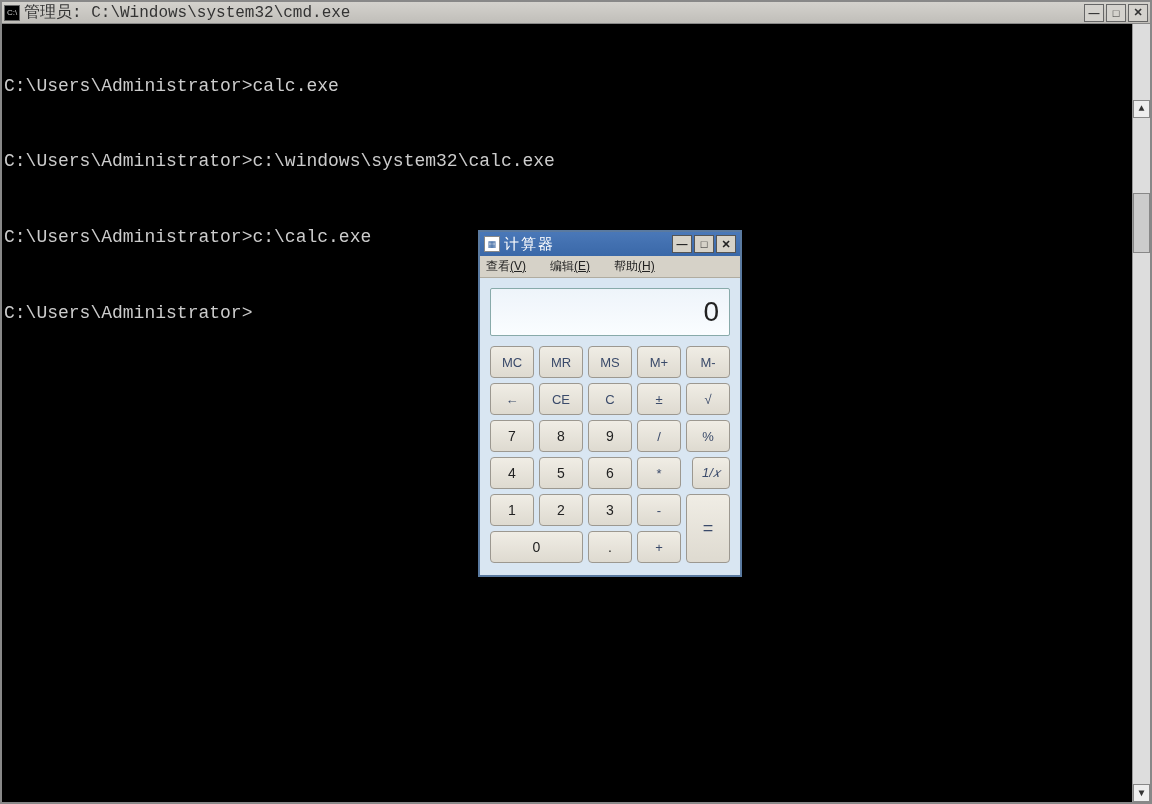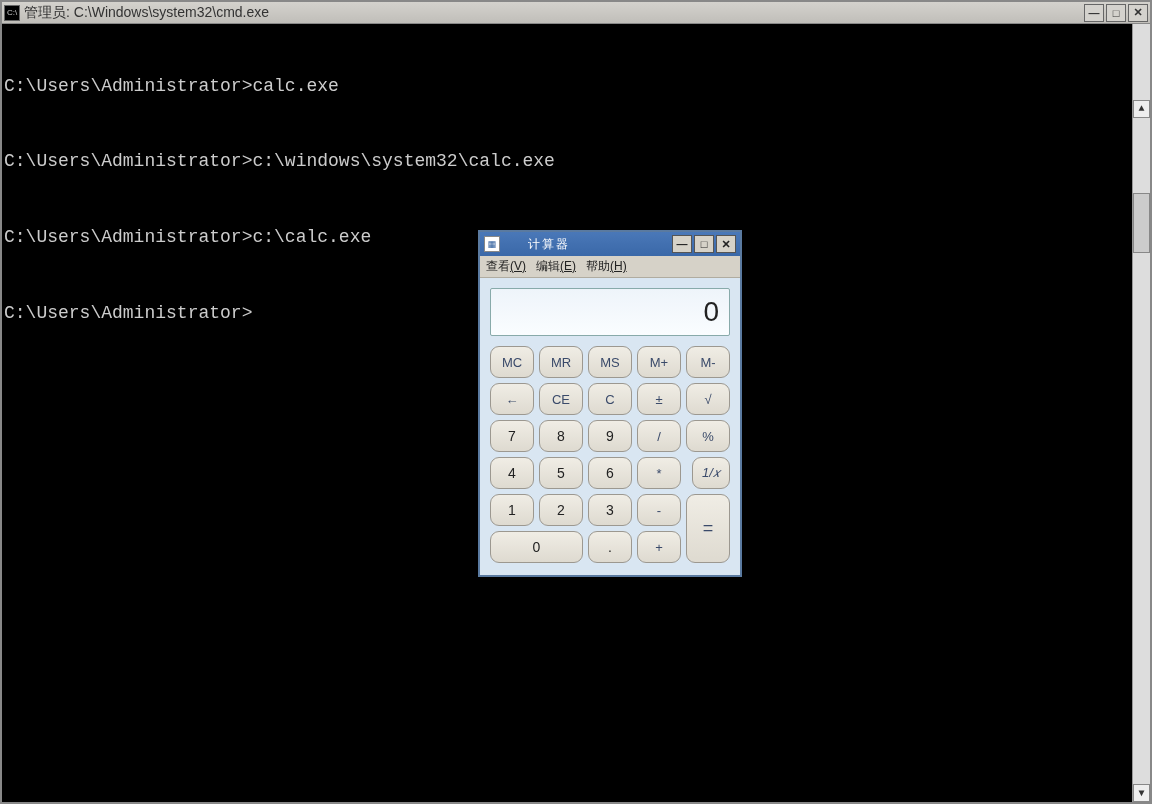--- a/index.html
+++ b/index.html
@@ -34,23 +34,23 @@
   background: #000;
   border: 1px solid #666;
   margin-right: 4px;
   display: inline-flex;
   align-items: center;
   justify-content: center;
   font-size: 8px;
   color: #ccc;
 }
 .cmd-title {
-  font-size: 14px;
+  font-size: 16px;
   color: #333;
-  font-family: Liberation Sans, sans-serif;
+  font-family: Liberation Mono, monospace;
   flex: 1;
 }
 .cmd-win-buttons {
   display: flex;
   gap: 2px;
   margin-left: auto;
 }
 .win-btn {
   width: 20px; height: 18px;
   background: #d4d2cd;
@@ -123,25 +123,24 @@
   background: #fff;
   border: 1px solid #888;
   margin-right: 4px;
   display: flex;
   align-items: center;
   justify-content: center;
   font-size: 9px;
   color: #2a5a9a;
 }
 .calc-title {
-  font-size: 12px;
+  font-size: 15px;
   font-family: Liberation Sans, sans-serif;
   letter-spacing: 2px;
   flex: 1;
-  margin-left: 24px;
 }
 .calc-win-buttons {
   display: flex;
   gap: 2px;
 }
 .calc-win-btn {
   width: 20px; height: 18px;
   background: #d6d2c8;
   border: 1px solid #555;
   font-size: 11px;
@@ -152,21 +151,21 @@
   font-weight: bold;
   font-family: Arial, sans-serif;
   cursor: pointer;
 }
 .calc-menubar {
   height: 22px;
   background: #d6d2c8;
   display: flex;
   align-items: center;
   padding: 0 6px;
-  gap: 10px;
+  gap: 24px;
   font-size: 12px;
   font-family: "SimSun", sans-serif;
   color: #222;
   border-bottom: 1px solid #b0aca0;
 }
 .menu-item {
   cursor: pointer;
 }
 .menu-key { text-decoration: underline; }
 .calc-body {
@@ -188,21 +187,21 @@
 }
 .calc-grid {
   display: grid;
   grid-template-columns: repeat(5, 1fr);
   gap: 5px;
 }
 .calc-btn {
   height: 32px;
   background: linear-gradient(#f0ede5, #dedad0);
   border: 1px solid #9c9890;
-  border-radius: 9px;
+  border-radius: 4px;
   display: flex;
   align-items: center;
   justify-content: center;
   font-size: 13px;
   color: #3a4a6a;
   cursor: pointer;
   font-family: Arial, sans-serif;
   text-align: right;
 }
 .calc-btn.num {

